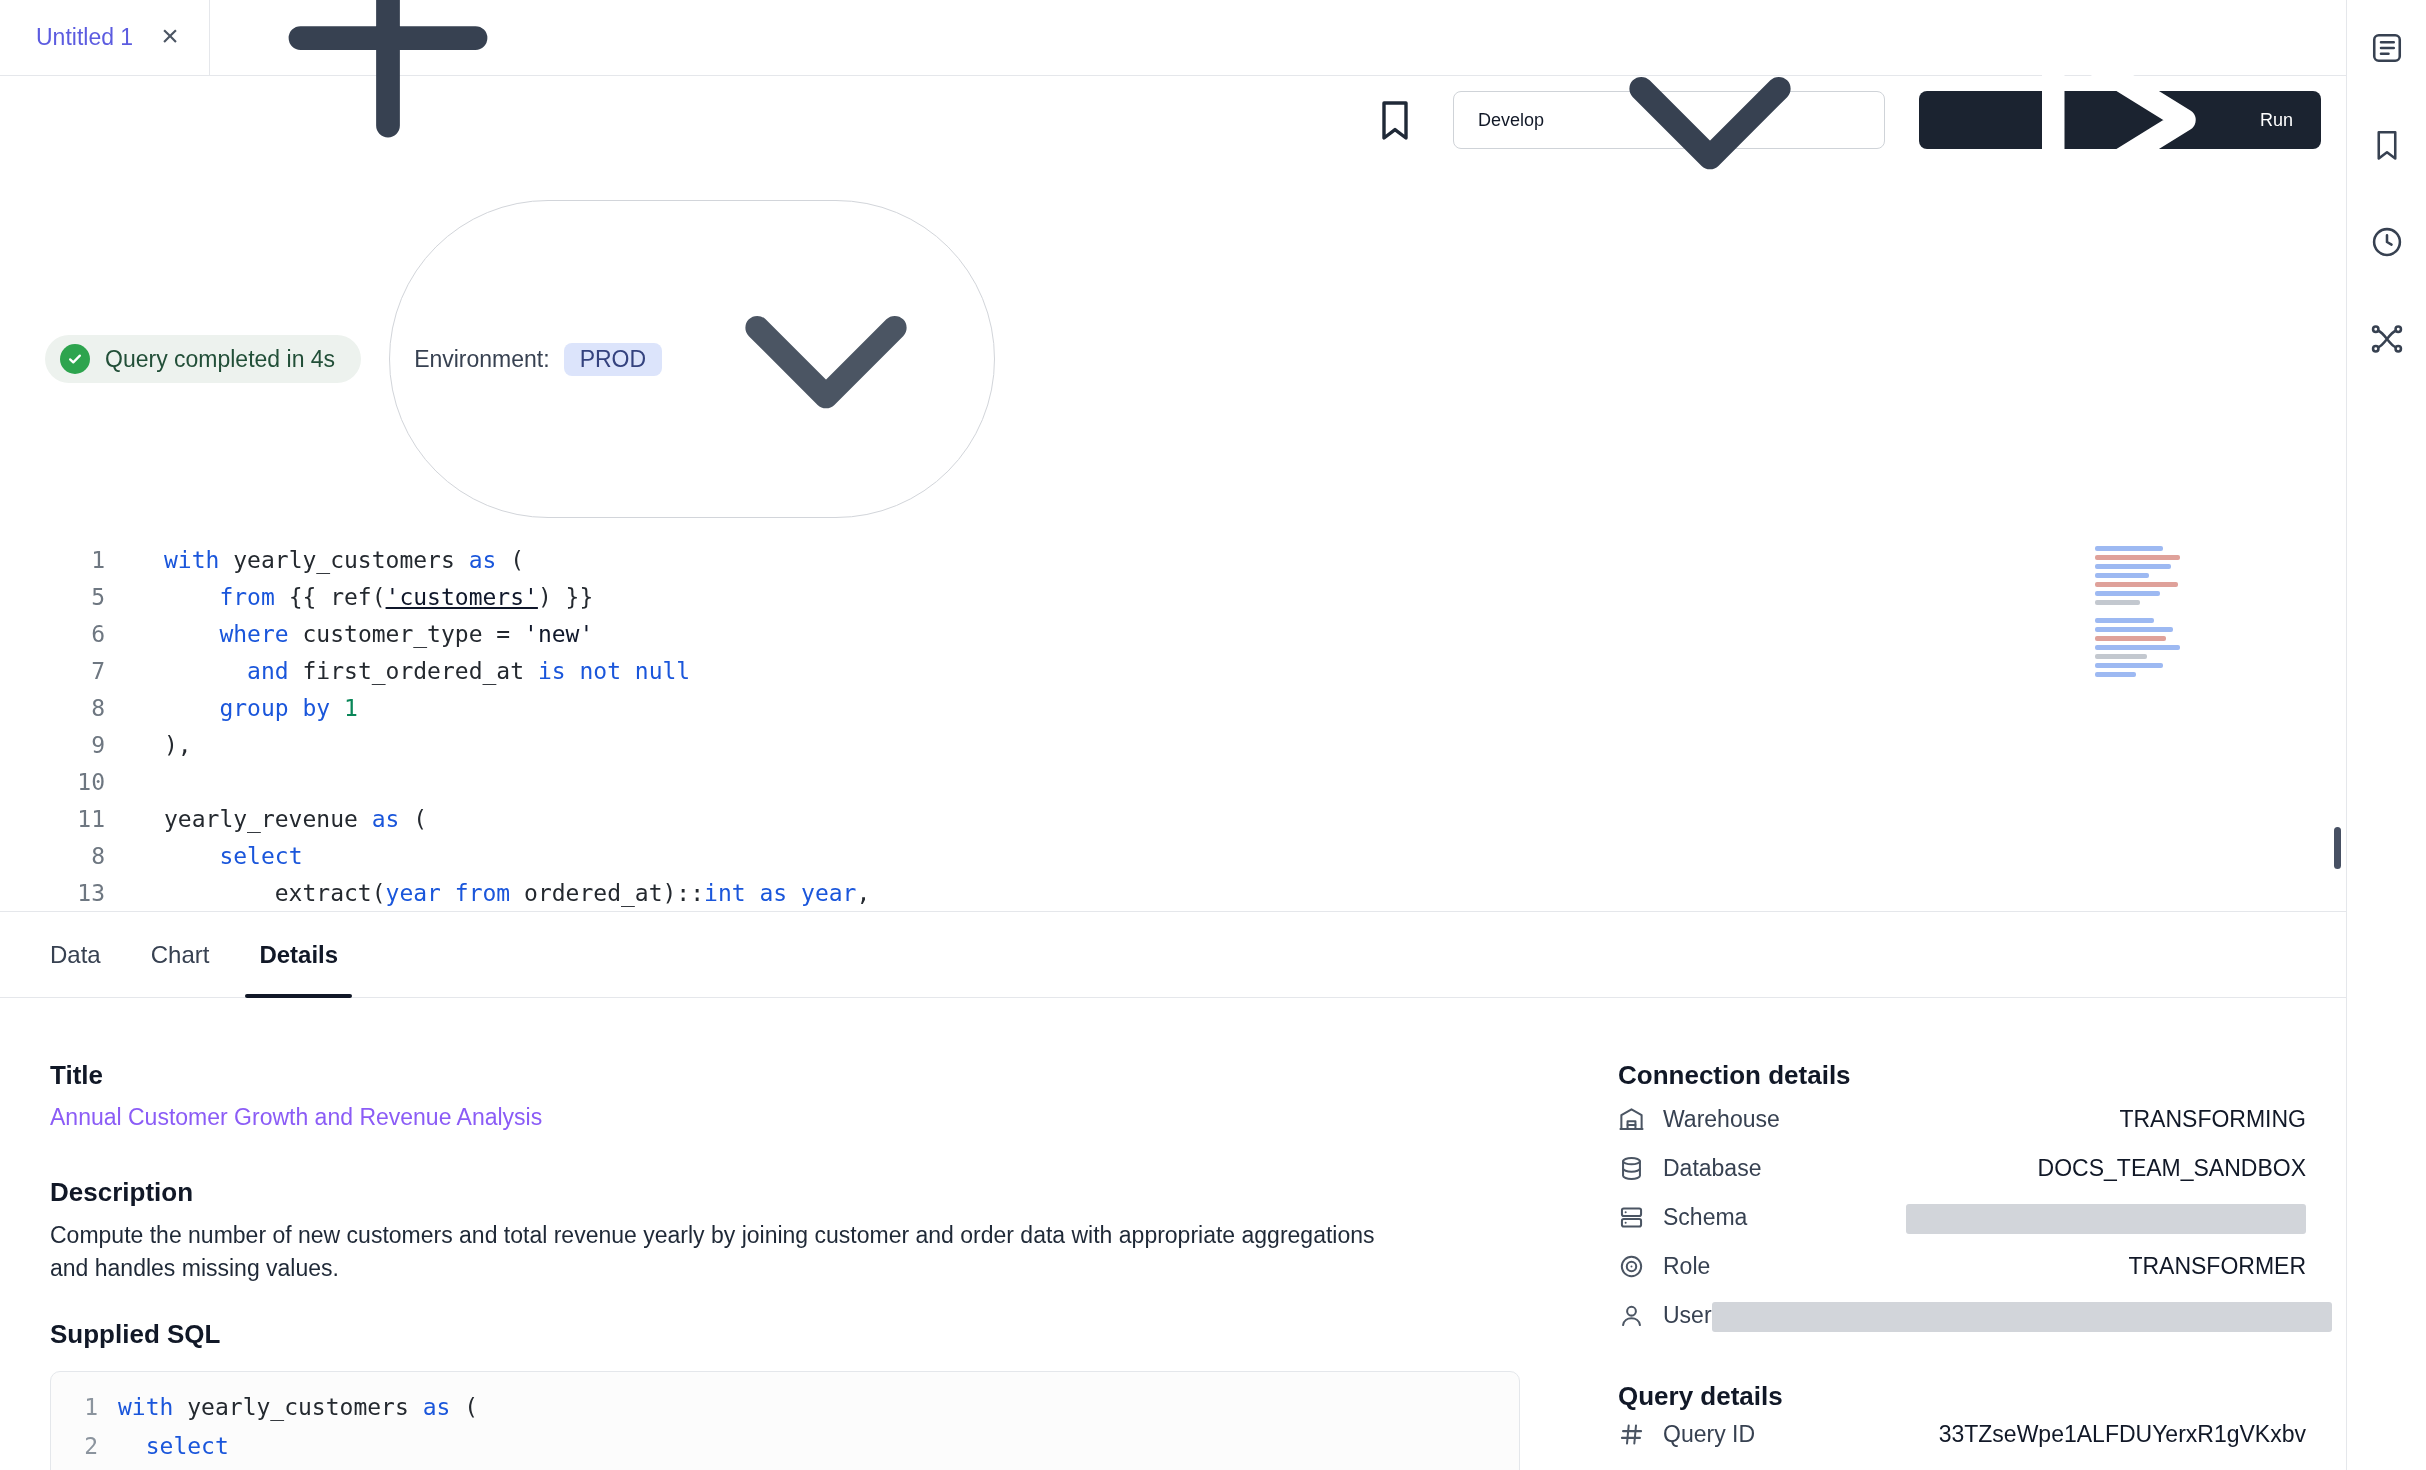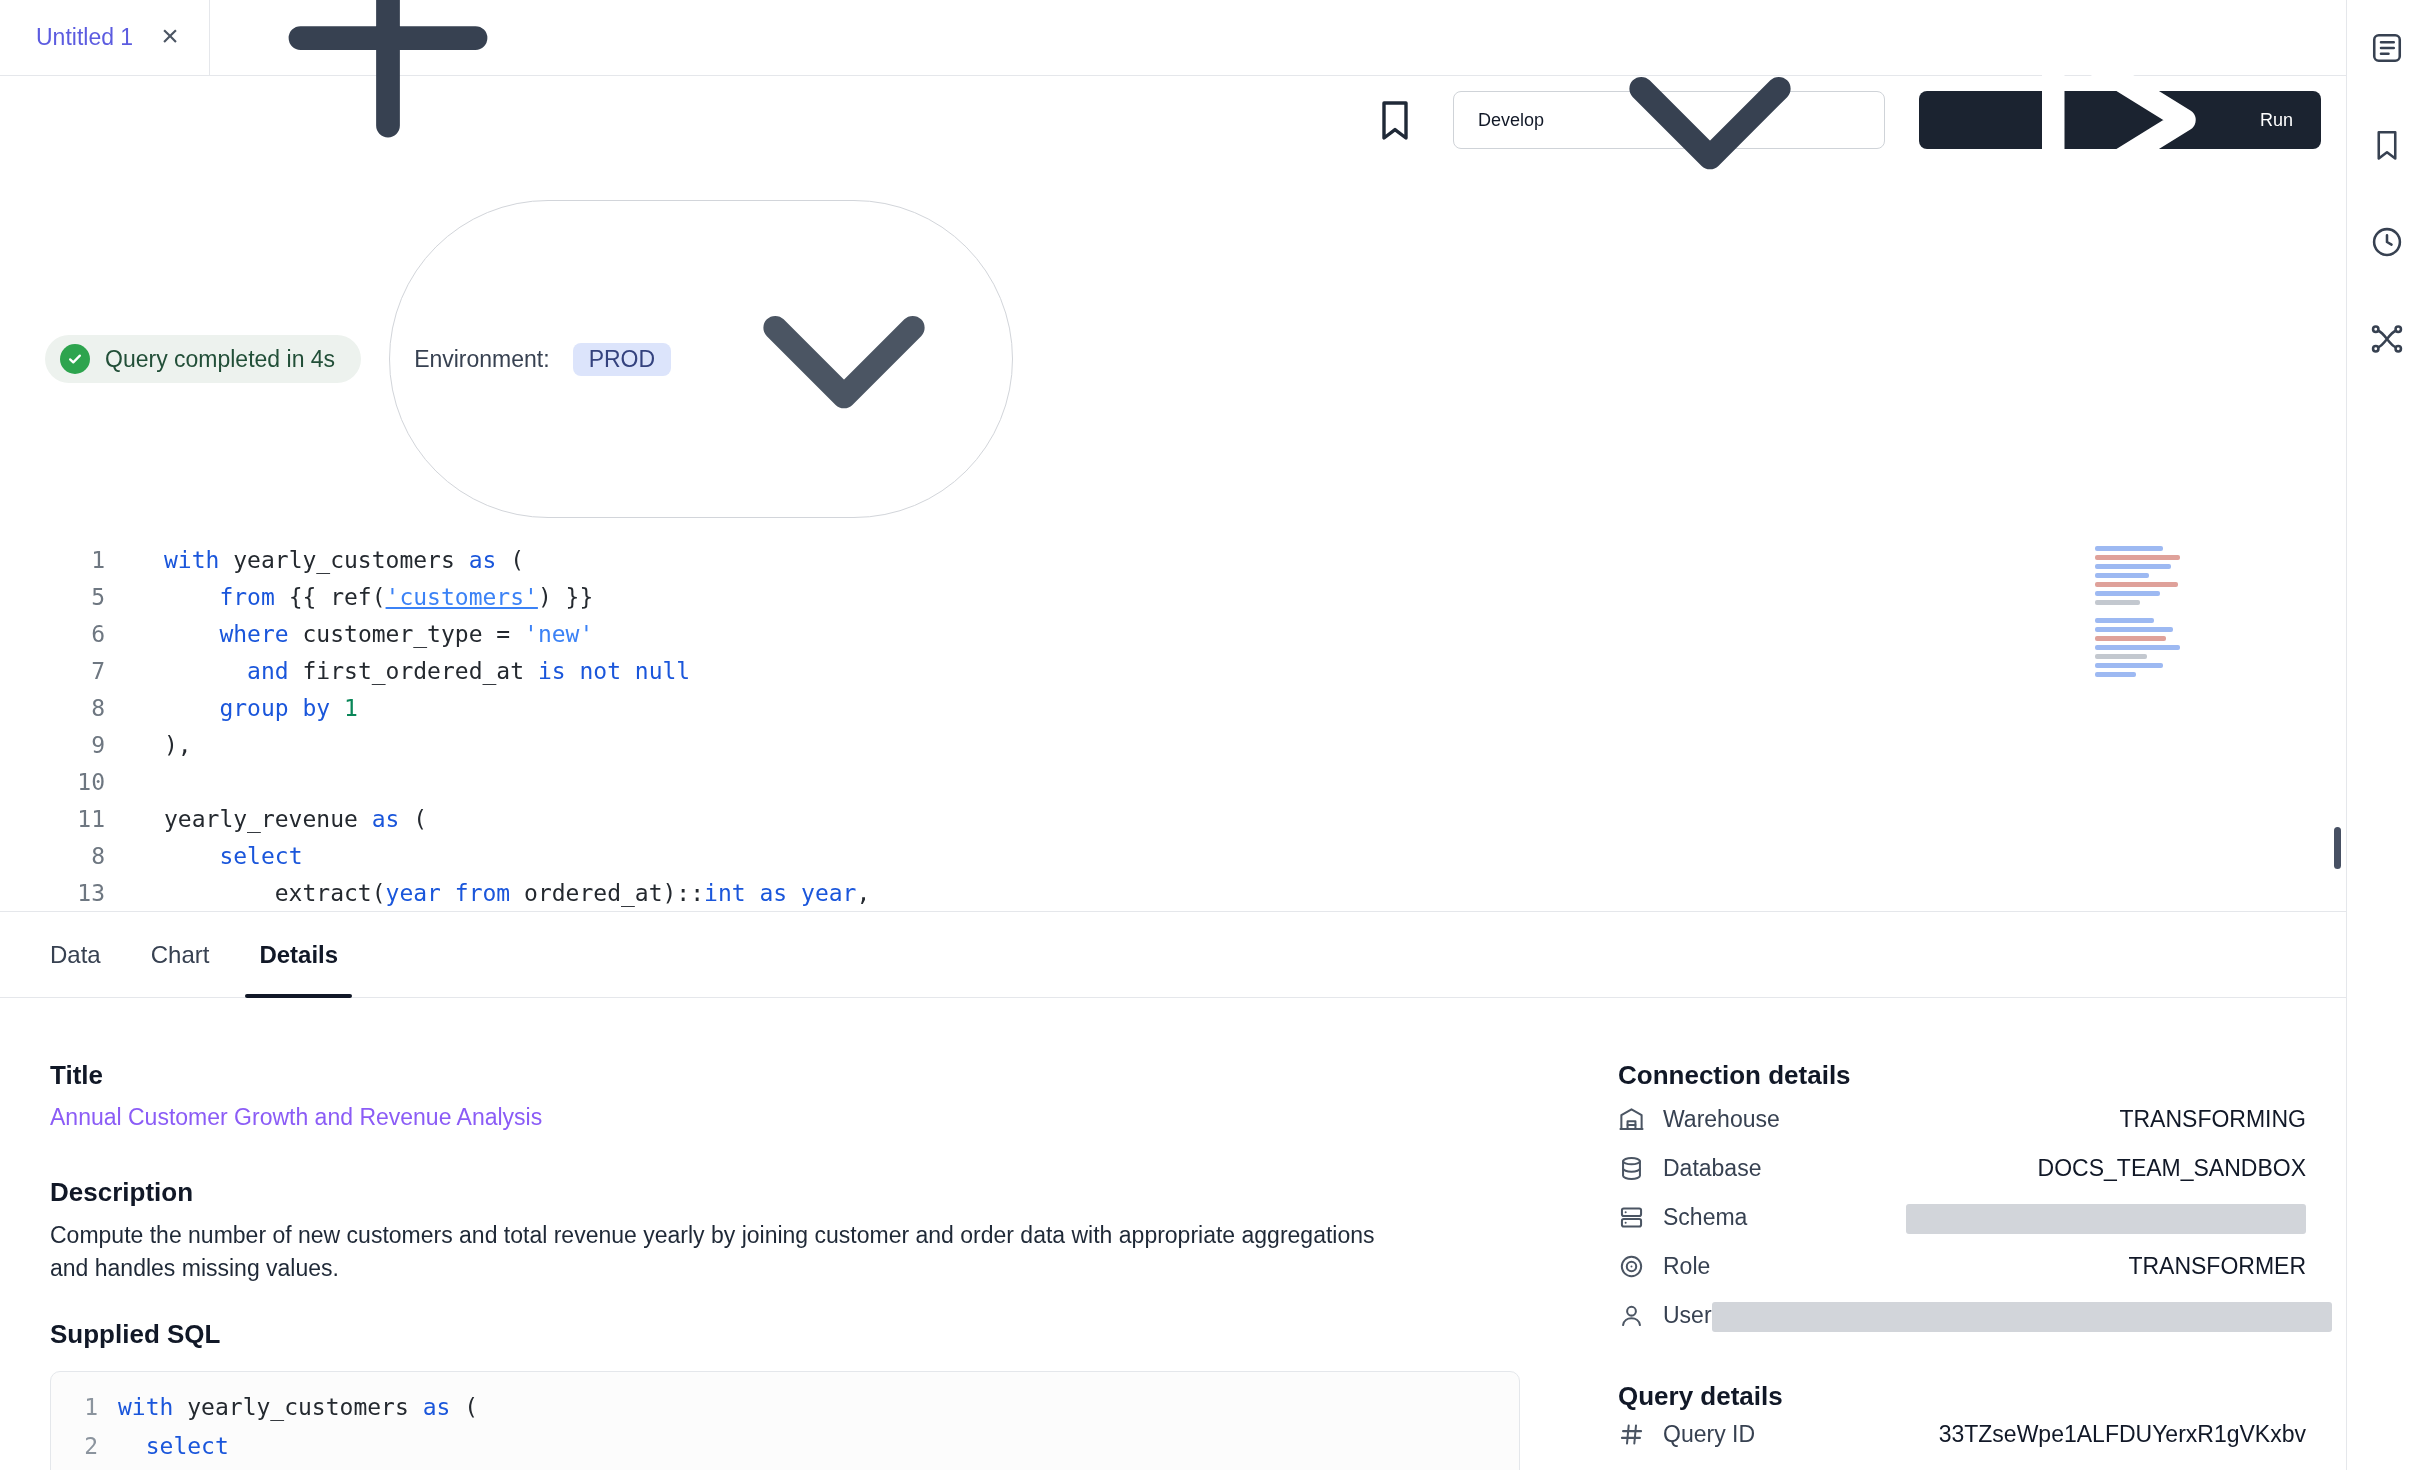--- a/index.html
+++ b/index.html
@@ -31,31 +31,31 @@
   .btn-run svg { width:22px; height:22px; }
 
   
   .statusrow { display:flex; align-items:center; gap:28px; padding:36px 0 14px 45px; }
   .pill-status { display:flex; align-items:center; gap:15px; background:#edf2ee;
                  border-radius:999px; padding:9px 26px 9px 15px; color:#224f38; font-size:23px; }
   .check { border-radius:50%; background:#2da44e; display:inline-flex;
            align-items:center; justify-content:center; flex:none; }
   .check svg { stroke:#fff; }
   .pill-check { width:30px; height:30px; } .pill-check svg { width:18px; height:18px; }
-  .pill-env { display:flex; align-items:center; gap:23px; border:1px solid #d2d5da;
+  .pill-env { display:flex; align-items:center; gap:14px; border:1px solid #d2d5da;
               border-radius:999px; padding:8px 18px 8px 24px; color:#374151; font-size:23px; cursor:pointer; }
   .chip-prod { background:#dce4fb; color:#34427e; border-radius:8px; padding:3px 16px; font-weight:500; }
   .pill-env svg { width:22px; height:22px; color:#4b5563; }
 
   
   .code-line { display:flex; font-family:"DejaVu Sans Mono", monospace; font-size:23px; }
   .ln { flex:none; text-align:right; color:#8b949e; }
   .lc { white-space:pre; color:#24292f; }
   .tk-k { color:#1a56db; }
-  .tk-s { color:#3b82f6; }
+  .tk-s { color:#0f172a; }
   .tk-u { text-decoration:underline; }
   .tk-n { color:#098658; }
 
   
   .editor { position:relative; height:380px; padding-top:10px; overflow:hidden;
             border-bottom:1px solid #e5e7eb; background:#fff; }
   .editor .code-line { line-height:37px; }
   .editor .ln { width:105px; color:#6e7781; }
   .editor .lc { padding-left:59px; }
   .minimap { position:absolute; top:14px; right:133px; width:118px; }

